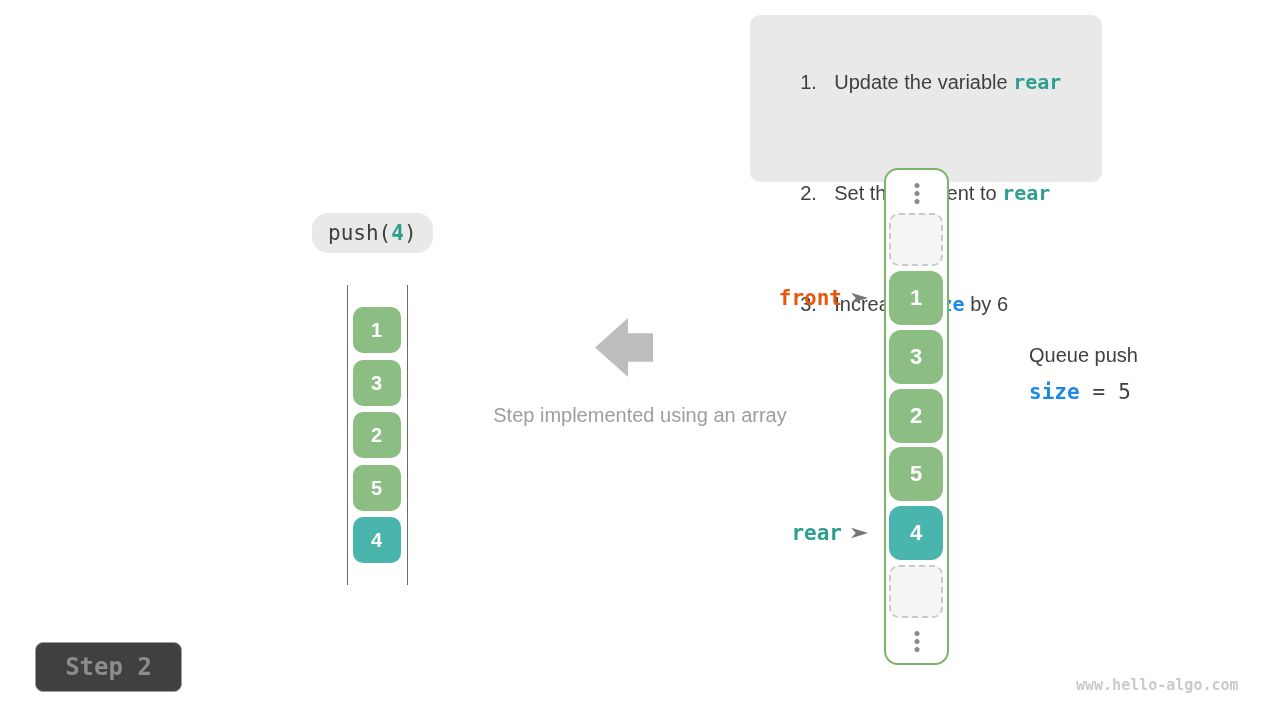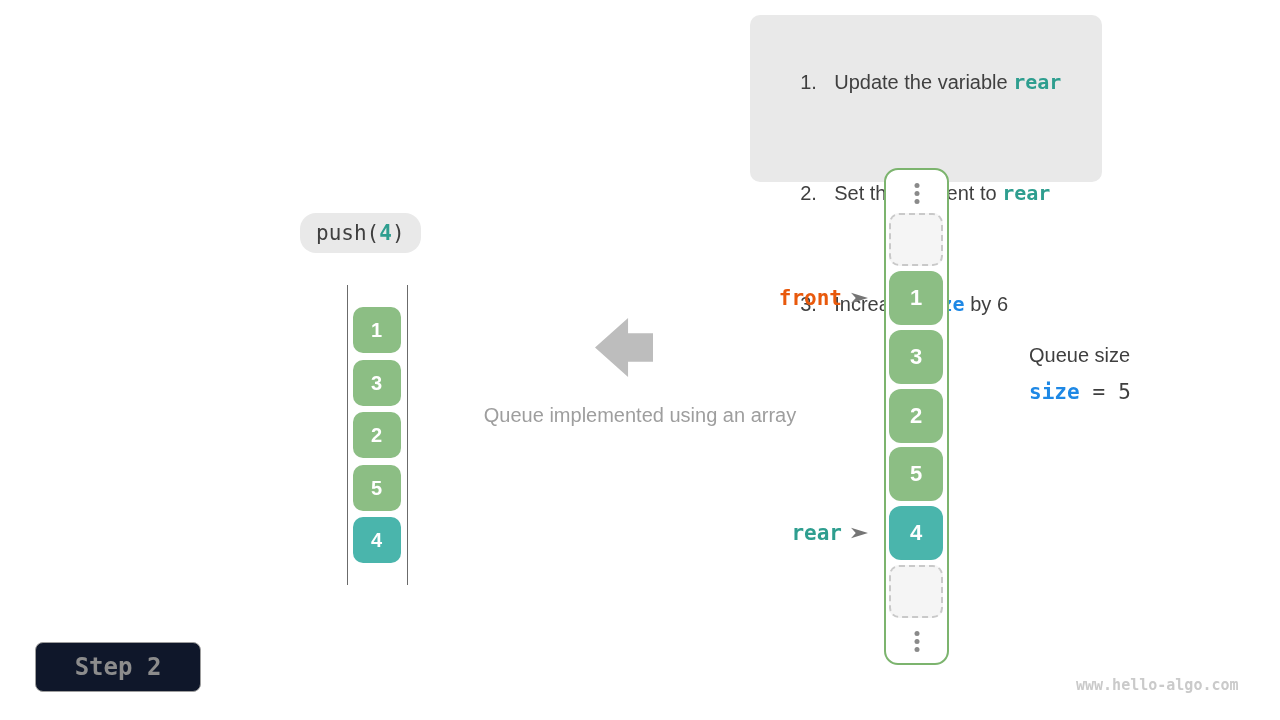--- a/index.html
+++ b/index.html
@@ -17,21 +17,21 @@
   .instr-row { font-size:20px; line-height:37px; white-space:pre; }
   .instr-row .num { display:inline-block; width:34px; }
   .code {
     font-family:"DejaVu Sans Mono", monospace; font-weight:bold; font-size:20px;
   }
   [data-color="teal"] { color:#2E9E8F; }
   [data-color="blue"] { color:#1E88E5; }
 
   
   .op-badge {
-    position:absolute; left:300px; top:213px;
+    position:absolute; left:312px; top:213px;
     background:#E9E9E9; border-radius:16px; padding:8px 16px;
     font-family:"DejaVu Sans Mono", monospace; font-size:21px; color:#3F3F3F;
     white-space:pre;
   }
   .op-badge .arg { font-weight:bold; color:#2E9E8F; }
 
   
   .stack {
     position:absolute; left:347px; top:285px; width:61px; height:300px;
     border-left:1.5px solid #6B6B6B; border-right:1.5px solid #6B6B6B;
@@ -90,22 +90,22 @@
   
   .qsize { position:absolute; left:1029px; top:344px; }
   .qsize .title { font-size:20px; color:#3F3F3F; }
   .qsize .expr { margin-top:13px; display:flex; align-items:baseline; gap:13px;
     font-family:"DejaVu Sans Mono", monospace; font-size:21px; }
   .qsize .var { font-weight:bold; color:#1E88E5; }
   .qsize .eq, .qsize .val { color:#3F3F3F; }
 
   
   .step-badge {
-    position:absolute; left:35px; top:642px; width:166px; height:50px;
-    border:1.5px solid #9E9E9E; border-radius:8px; background:#0f172a;
+    position:absolute; left:35px; top:642px; width:147px; height:50px;
+    border:1.5px solid #9E9E9E; border-radius:8px; background:#404040;
     display:flex; align-items:center; justify-content:center;
     font-family:"DejaVu Sans Mono", monospace; font-weight:bold;
     font-size:24px; color:#8C8C8C; white-space:pre;
   }
 
   .watermark {
     position:absolute; left:1076px; top:676px;
     font-family:"DejaVu Sans Mono", monospace; font-size:15px; color:#CACACA;font-weight:bold;
   }
 </style>
@@ -129,21 +129,21 @@
 <div class="stack">
   <div class="scell" style="top:22px">1</div>
   <div class="scell" style="top:75px">3</div>
   <div class="scell" style="top:127px">2</div>
   <div class="scell" style="top:180px">5</div>
   <div class="scell teal" style="top:232px">4</div>
 </div>
 
 <div class="big-arrow"></div>
 
-<div class="caption">Queue implemented using an array</div>
+<div class="caption">Step implemented using an array</div>
 
 <div class="array-box">
   <div class="dots top">
       <i></i>
       <i></i>
       <i></i>
     </div>
   <div class="dcell" style="top:43px"></div>
   <div class="acell" style="top:101px">1</div>
   <div class="acell" style="top:160px">3</div>
@@ -161,21 +161,21 @@
 <div class="pointer-row front">
   <span>front</span>
   <span class="pointer-arrow"></span>
 </div>
 <div class="pointer-row rear">
   <span>rear</span>
   <span class="pointer-arrow"></span>
 </div>
 
 <div class="qsize">
-  <div class="title">Queue size</div>
+  <div class="title">Queue push</div>
   <div class="expr">
     <span class="var">size</span>
     <span class="eq">=</span>
     <span class="val">5</span>
   </div>
 </div>
 
 <div class="step-badge">Step 2</div>
 
 <div class="watermark">www.hello-algo.com</div>

